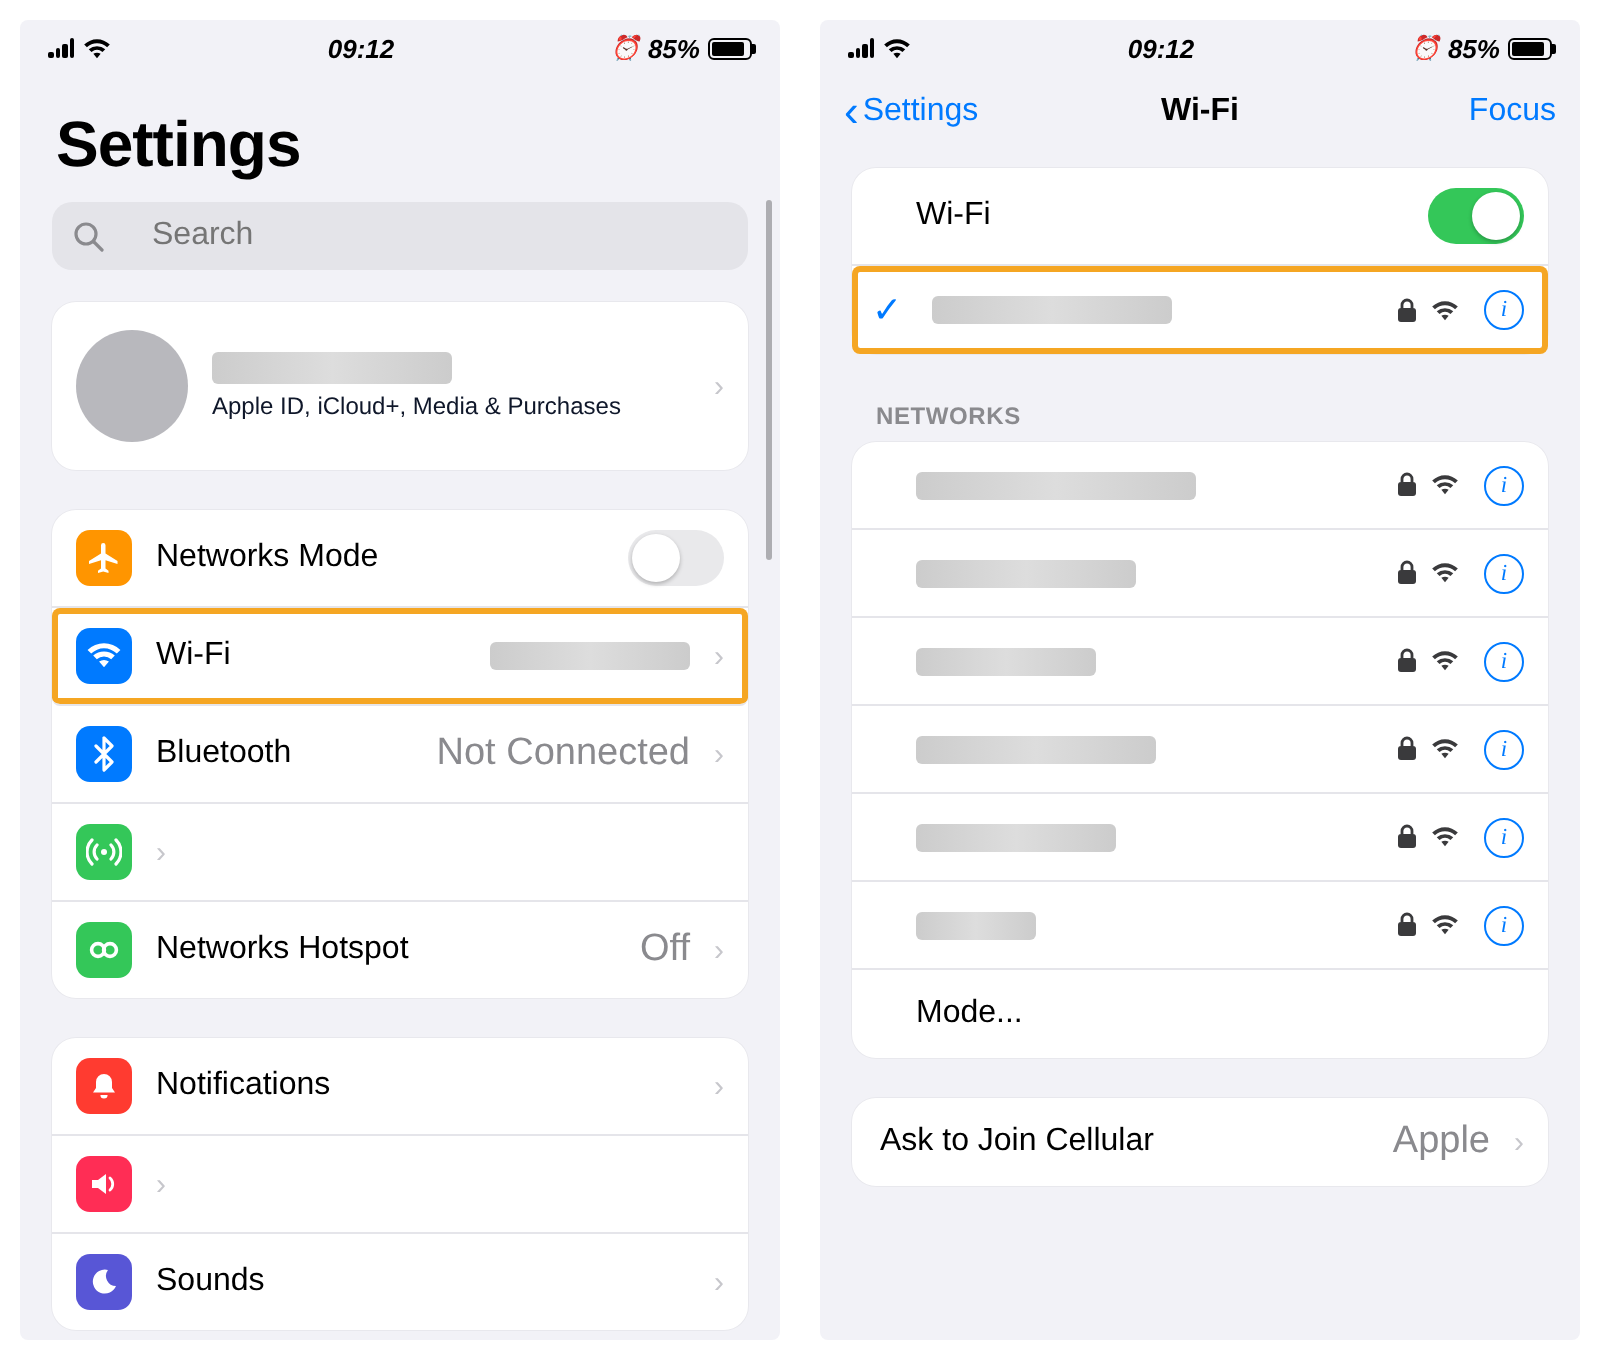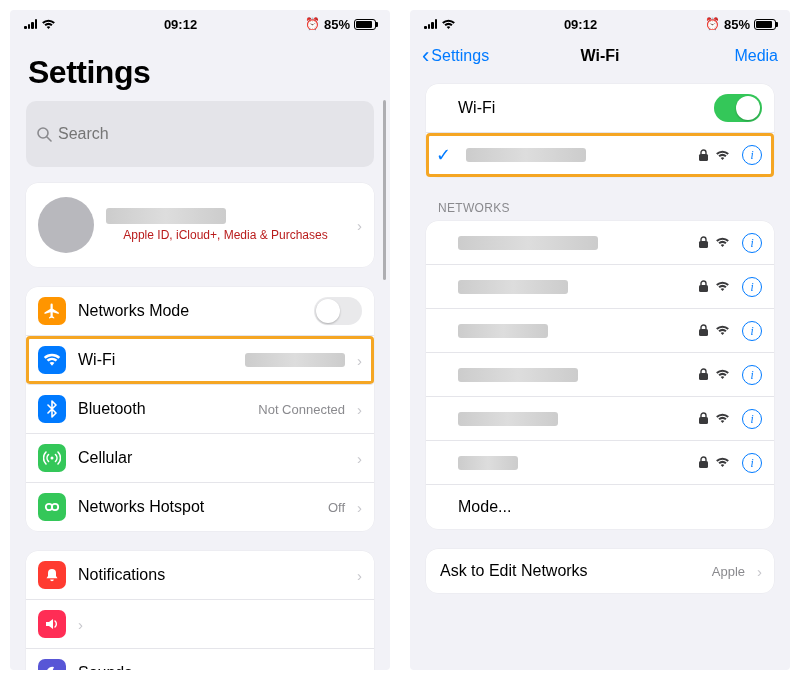--- a/index.html
+++ b/index.html
@@ -16,65 +16,65 @@
     border-radius: 4px;
     display: flex; flex-direction: column;
     overflow: hidden;
     color: #000;
     font-size: 15px;
   }
   .status-bar {
     display: flex; justify-content: space-between; align-items: center;
     padding: 6px 14px 4px;
     height: 26px;
-    font-size: 13px; font-weight: 600;
+    font-size: 13px; font-weight: 600; font-style: italic;
   }
   .status-group { display: flex; align-items: center; gap: 4px; }
   .signal-bars { display: flex; align-items: flex-end; gap: 1px; height: 10px; }
   .signal-bars span { width: 2.5px; background: #000; border-radius: 1px; }
   .signal-bars span:nth-child(1){height:3px}
   .signal-bars span:nth-child(2){height:5px}
   .signal-bars span:nth-child(3){height:7px}
   .signal-bars span:nth-child(4){height:10px}
   .battery-wrap { display: flex; align-items: center; gap: 4px; }
   .battery-wrap .alarm { font-size: 12px; }
   .battery { width: 22px; height: 11px; border: 1px solid #000; border-radius: 3px; position: relative; }
   .battery::after { content:""; position:absolute; right:-3px; top:2.5px; width:2px; height:5px; background:#000; border-radius:0 1px 1px 0;}
   .battery-fill { position:absolute; left:1px; top:1px; bottom:1px; width:80%; background:#000; border-radius:1px; }
 
   .content { flex:1; overflow-y: auto; padding: 0 16px; position: relative; }
   .fake-scroll { position:absolute; right:4px; top:64px; width:3px; height:180px; background:rgba(0,0,0,0.28); border-radius:2px; }
 
   h1.title { font-size: 32px; font-weight: 800; margin: 18px 2px 10px; letter-spacing: -0.5px; }
 
   .search-box {
-    background:#e4e4e9; border-radius:10px; padding:24px 10px;
-    display:flex; align-items:center; gap:6px; color:#8a8a8e;
+    background:#e4e4e9; border-radius:10px; padding:8px 10px;
+    display:flex; align-items:center; gap:24px; color:#8a8a8e;
     margin-bottom: 16px;
   }
   .search-box input {
     border:none; background:transparent; flex:1;
     font-size:16px; color:#8a8a8e; outline:none;
   }
 
   .card {
     background:#fff; border-radius:12px; margin-bottom:20px;
     box-shadow: 0 0 0 0.5px rgba(0,0,0,0.04);
   }
   .row {
     display:flex; align-items:center; padding:10px 12px;
     gap:12px; min-height:44px;
     border-bottom: 0.5px solid #e5e5ea;
     position: relative;
   }
   .row:last-child { border-bottom:none; }
   .row .label-col { flex:1; display:flex; flex-direction:column; justify-content:center; }
   .row .name { font-size:16px; }
-  .row .sub { font-size:12px; color:#b91c1c; line-height:1.2;text-align:center; }
-  .row .value { color:#8a8a8e; font-size:13px; }
+  .row .sub { font-size:12px; color:#0f172a; line-height:1.2; }
+  .row .value { color:#8a8a8e; font-size:19px; }
   .chevron { color:#c7c7cc; }
   .row .blurred { display:inline-block; background:linear-gradient(90deg,#ccc,#ddd,#ccc); border-radius:3px; height:14px; }
 
   .icon-box { width:28px; height:28px; border-radius:7px; display:flex; align-items:center; justify-content:center; color:#fff; flex-shrink:0; font-size:16px; }
   .orange{background:#ff9500} .blue{background:#007aff} .green{background:#34c759}
   .red{background:#ff3b30} .pink{background:#ff2d55} .indigo{background:#5856d6}
 
   .avatar { width:56px; height:56px; border-radius:50%; background:#b8b8bd; flex-shrink:0; }
 
   .toggle { width:48px; height:28px; border-radius:14px; background:#e9e9eb; position:relative; flex-shrink:0; }
@@ -85,21 +85,21 @@
 
   
   .navbar {
     display:flex; align-items:center; justify-content:space-between;
     padding: 8px 12px 10px; height:42px;
     position: relative;
   }
   .navbar .center { position:absolute; left:0; right:0; text-align:center; font-weight:600; font-size:16px; }
   .navbar .back, .navbar .edit { color:#007aff; font-size:16px; display:flex; align-items:center; gap:2px; z-index:1;}
   
-  .section-header { font-size:12px; color:#8a8a8e; letter-spacing:0.3px; padding:4px 12px 6px; text-transform:uppercase; }
+  .section-header { font-size:12px; color:#8a8a8e; letter-spacing:0.3px; padding:4px 12px 6px; text-transform:uppercase;font-weight:bold; }
 
   .info-circle { width:20px; height:20px; border:1.6px solid #007aff; color:#007aff; border-radius:50%; display:flex; align-items:center; justify-content:center; font-size:11.5px; font-family: ui-serif, Georgia, serif; font-style:italic; flex-shrink:0; }
   .lock-wifi { display:flex; align-items:center; gap:6px; color:#3a3a3c; }
   .check { color:#007aff; font-size:18px; width:18px; }
 
   .wifi-glyph svg, .lock-glyph svg { display:block; }
 
   
   svg { display:block; }
 </style>
@@ -196,23 +196,20 @@
         <span class="value">Not Connected</span>
         <span class="chevron">›</span>
       </div>
       <div class="row">
         <span class="icon-box green">
           <svg width="18" height="18" viewBox="0 0 18 18" fill="#fff">
               <circle cx="9" cy="9" r="1.5"></circle>
               <path d="M5.5 12.5 A5 5 0 0 1 5.5 5.5 M12.5 5.5 A5 5 0 0 1 12.5 12.5 M3 15 A8.5 8.5 0 0 1 3 3 M15 3 A8.5 8.5 0 0 1 15 15" stroke="#fff" stroke-width="1.6" fill="none" stroke-linecap="round"></path>
             </svg>
         </span>
-        <div class="label-col">
-            <span class="name">Cellular</span>
-          </div>
         <span class="chevron">›</span>
       </div>
       <div class="row">
         <span class="icon-box green">
           <svg width="18" height="14" viewBox="0 0 18 10" fill="none" stroke="#fff" stroke-width="1.8">
               <circle cx="6" cy="5" r="3.2"></circle>
               <circle cx="12" cy="5" r="3.2"></circle>
             </svg>
         </span>
         <div class="label-col">
@@ -285,21 +282,21 @@
         </span>
     </div>
   </div>
 
   <div class="navbar">
     <div class="back">
       <span style="font-size:22px;line-height:0">‹</span>
       <span>Settings</span>
     </div>
     <div class="center">Wi-Fi</div>
-    <div class="edit">Media</div>
+    <div class="edit">Focus</div>
   </div>
 
   <div class="content" style="padding-top:6px">
 
     <div class="card">
       <div class="row" style="padding-left:32px">
         <div class="label-col">
             <span class="name">Wi-Fi</span>
           </div>
         <span class="toggle on">
@@ -448,21 +445,21 @@
         <div class="row" style="padding-left: 32px;">
           <div class="label-col">
             <span class="name">Mode...</span>
           </div>
         </div>
       </div>
 
     <div class="card" style="margin-bottom:0">
       <div class="row" style="padding-left:14px">
         <div class="label-col">
-            <span class="name">Ask to Edit Networks</span>
+            <span class="name">Ask to Join Cellular</span>
           </div>
         <span class="value">Apple</span>
         <span class="chevron">›</span>
       </div>
     </div>
 
   </div>
 </div>
 
 </body></html>

